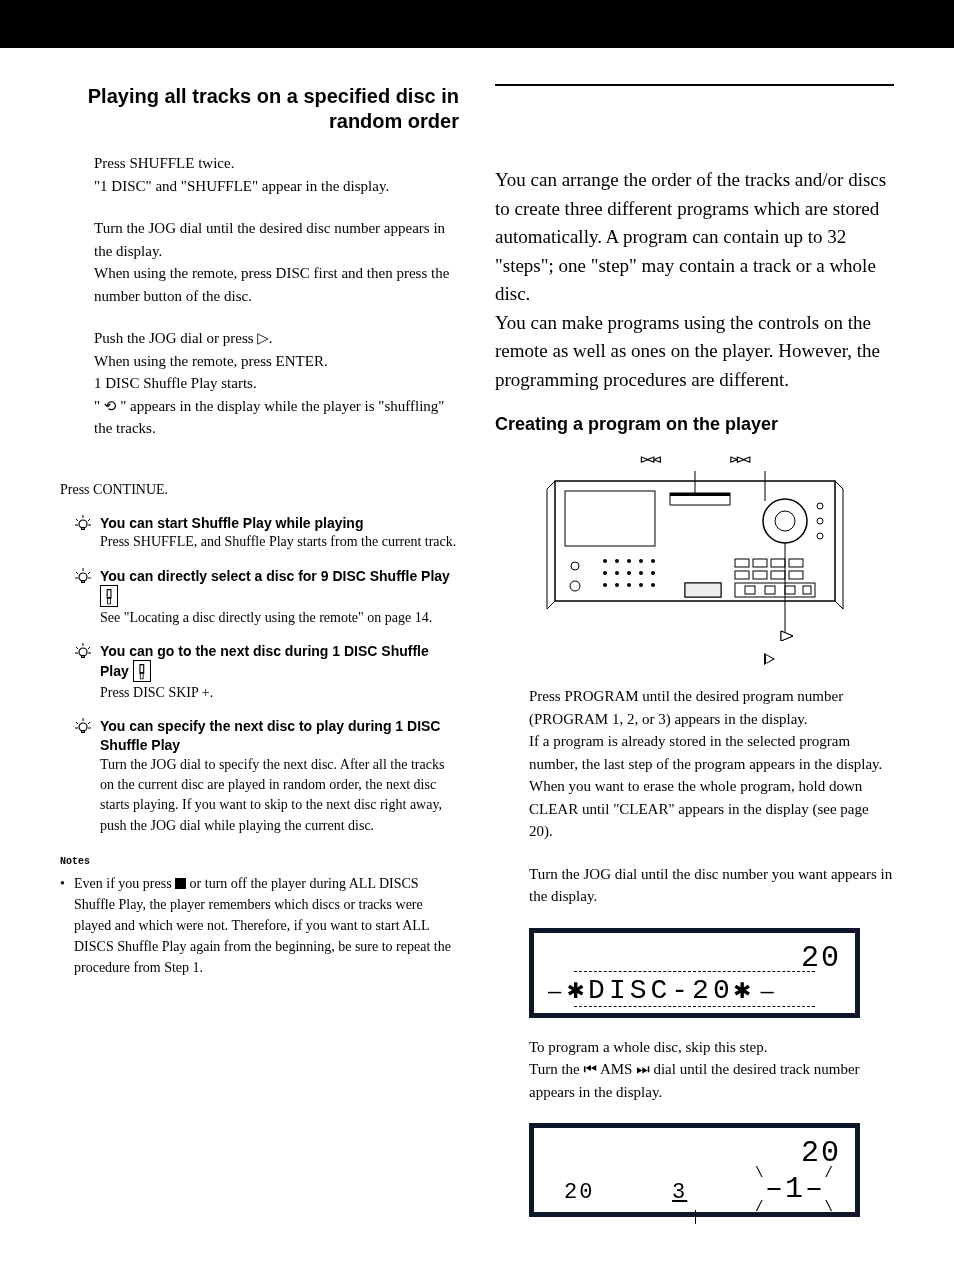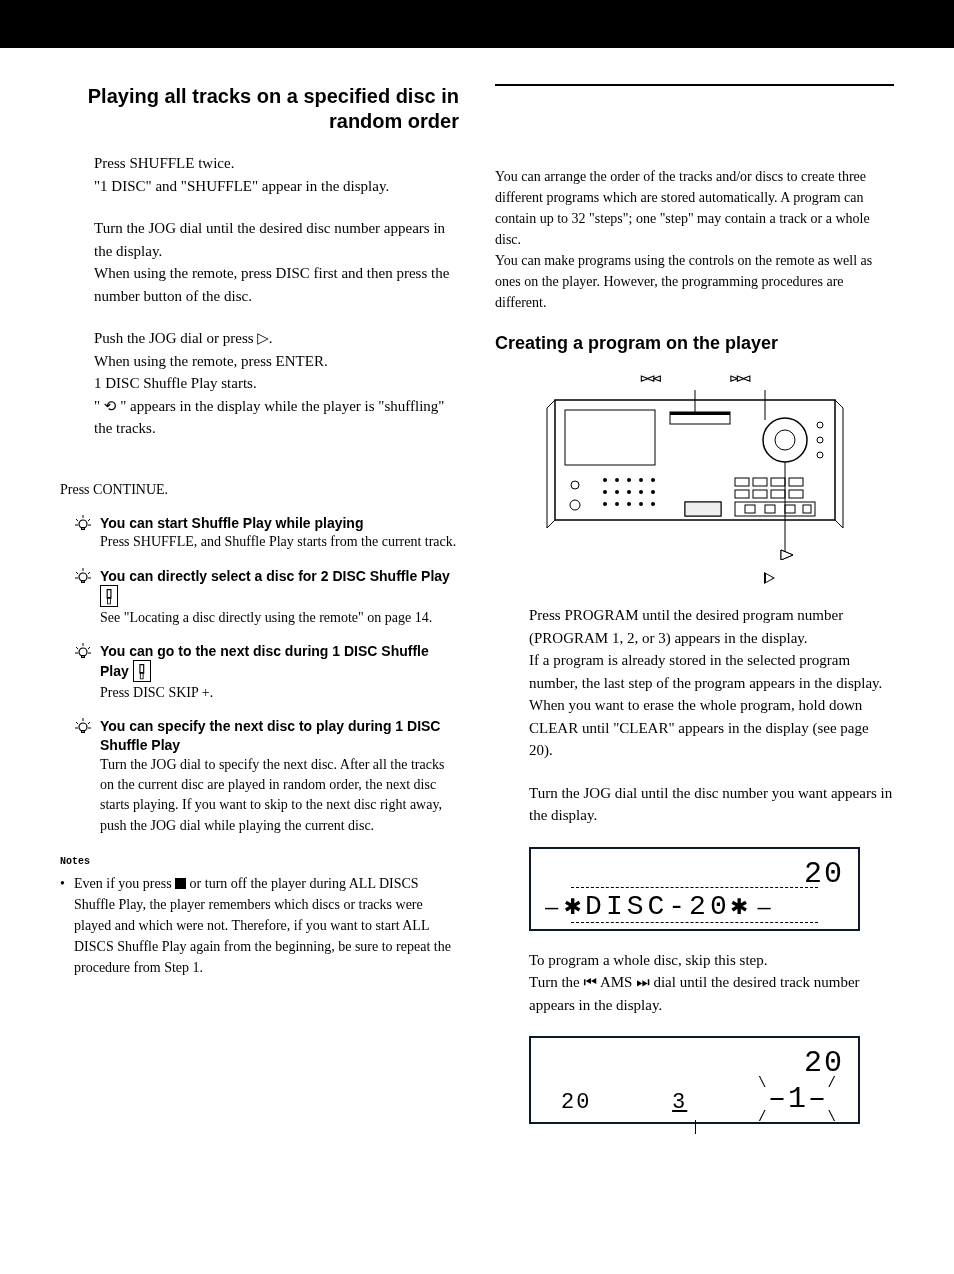--- a/index.html
+++ b/index.html
@@ -19,23 +19,23 @@
   .tip-body { font-size: 14px; line-height: 1.45; margin-left: 26px; }
   .bulb { flex: 0 0 18px; }
   .remote-badge { display: inline-flex; align-items: center; justify-content: center; width: 18px; height: 22px; border: 1px solid #000; font-size: 10px; line-height: 1; vertical-align: middle; position: relative; top: -1px; }
   .remote-badge::before { content: "▯"; font-size: 12px; position: absolute; top: 1px; }
   .remote-badge::after  { content: "▯"; font-size: 9px; position: absolute; bottom: 1px; }
   .notes-h { font-family: Liberation Mono, monospace; font-weight: 700; font-size: 10px; margin: 20px 0 6px 0; }
   ul.notes { list-style: none; padding-left: 0; font-size: 14px; line-height: 1.5; }
   ul.notes li { position: relative; padding-left: 14px; margin-bottom: 10px; }
   ul.notes li::before { content: "•"; position: absolute; left: 0; top: 0; }
   .hr-short { border: none; border-top: 2px solid #000; width: 100%; margin-bottom: 80px; }
-  .intro { font-size: 14px; line-height: 1.5; margin-bottom: 18px; }
+  .intro { font-size: 19px; line-height: 1.5; margin-bottom: 18px; }
   .device-svg { display: block; margin: 0 auto 18px auto; }
-  .disp { border: 2px solid #0f172a; margin: 14px 34px 18px 34px; padding: 10px 14px 8px 14px; position: relative; min-height: 62px; }
+  .disp { border: 5px solid #0f172a; margin: 14px 34px 18px 34px; padding: 10px 14px 8px 14px; position: relative; min-height: 62px; }
   .disp .row-top { display: flex; justify-content: flex-end; }
   .seg-lg { font-family: "Courier New", monospace; font-size: 30px; letter-spacing: 2px; line-height: 1; }
   .seg-lg-wide { font-family: "Courier New", monospace; font-size: 28px; letter-spacing: 4px; line-height: 1; text-align: center; }
   .seg-sm { font-family: "Courier New", monospace; font-size: 22px; letter-spacing: 2px; line-height: 1; }
   .dotted-top, .dotted-bot { position: absolute; left: 40px; right: 40px; border-top: 1px dashed #000; }
   .dotted-top { top: 38px; }
   .dotted-bot { bottom: 6px; }
   .disp1-main { display:flex; align-items:center; gap: 6px; margin-top: 4px;}
   .spark { font-family: monospace; font-size: 22px; }
   .disp2-row { display:flex; justify-content: space-between; align-items:flex-end; padding: 0 16px; }
@@ -88,21 +88,21 @@
         <svg class="bulb" width="18" height="18" viewBox="0 0 18 18">
             <circle cx="9" cy="10" r="4" fill="none" stroke="#000" stroke-width="1.2"></circle>
             <line x1="9" y1="1" x2="9" y2="4" stroke="#000"></line>
             <line x1="2" y1="5" x2="4" y2="7" stroke="#000"></line>
             <line x1="16" y1="5" x2="14" y2="7" stroke="#000"></line>
             <line x1="1" y1="11" x2="4" y2="11" stroke="#000"></line>
             <line x1="17" y1="11" x2="14" y2="11" stroke="#000"></line>
             <rect x="7.5" y="13.5" width="3" height="2" fill="none" stroke="#000"></rect>
           </svg>
         <div class="tip-title">
-          <span>You can directly select a disc for 2 DISC Shuffle Play</span> <span class="remote-badge"></span>
+          <span>You can directly select a disc for 9 DISC Shuffle Play</span> <span class="remote-badge"></span>
         </div>
       </div>
       <div class="tip-body">See "Locating a disc directly using the remote" on page 14.</div>
     </div>
 
     <div class="tip">
       <div class="tip-row">
         <svg class="bulb" width="18" height="18" viewBox="0 0 18 18">
             <circle cx="9" cy="10" r="4" fill="none" stroke="#000" stroke-width="1.2"></circle>
             <line x1="9" y1="1" x2="9" y2="4" stroke="#000"></line>

